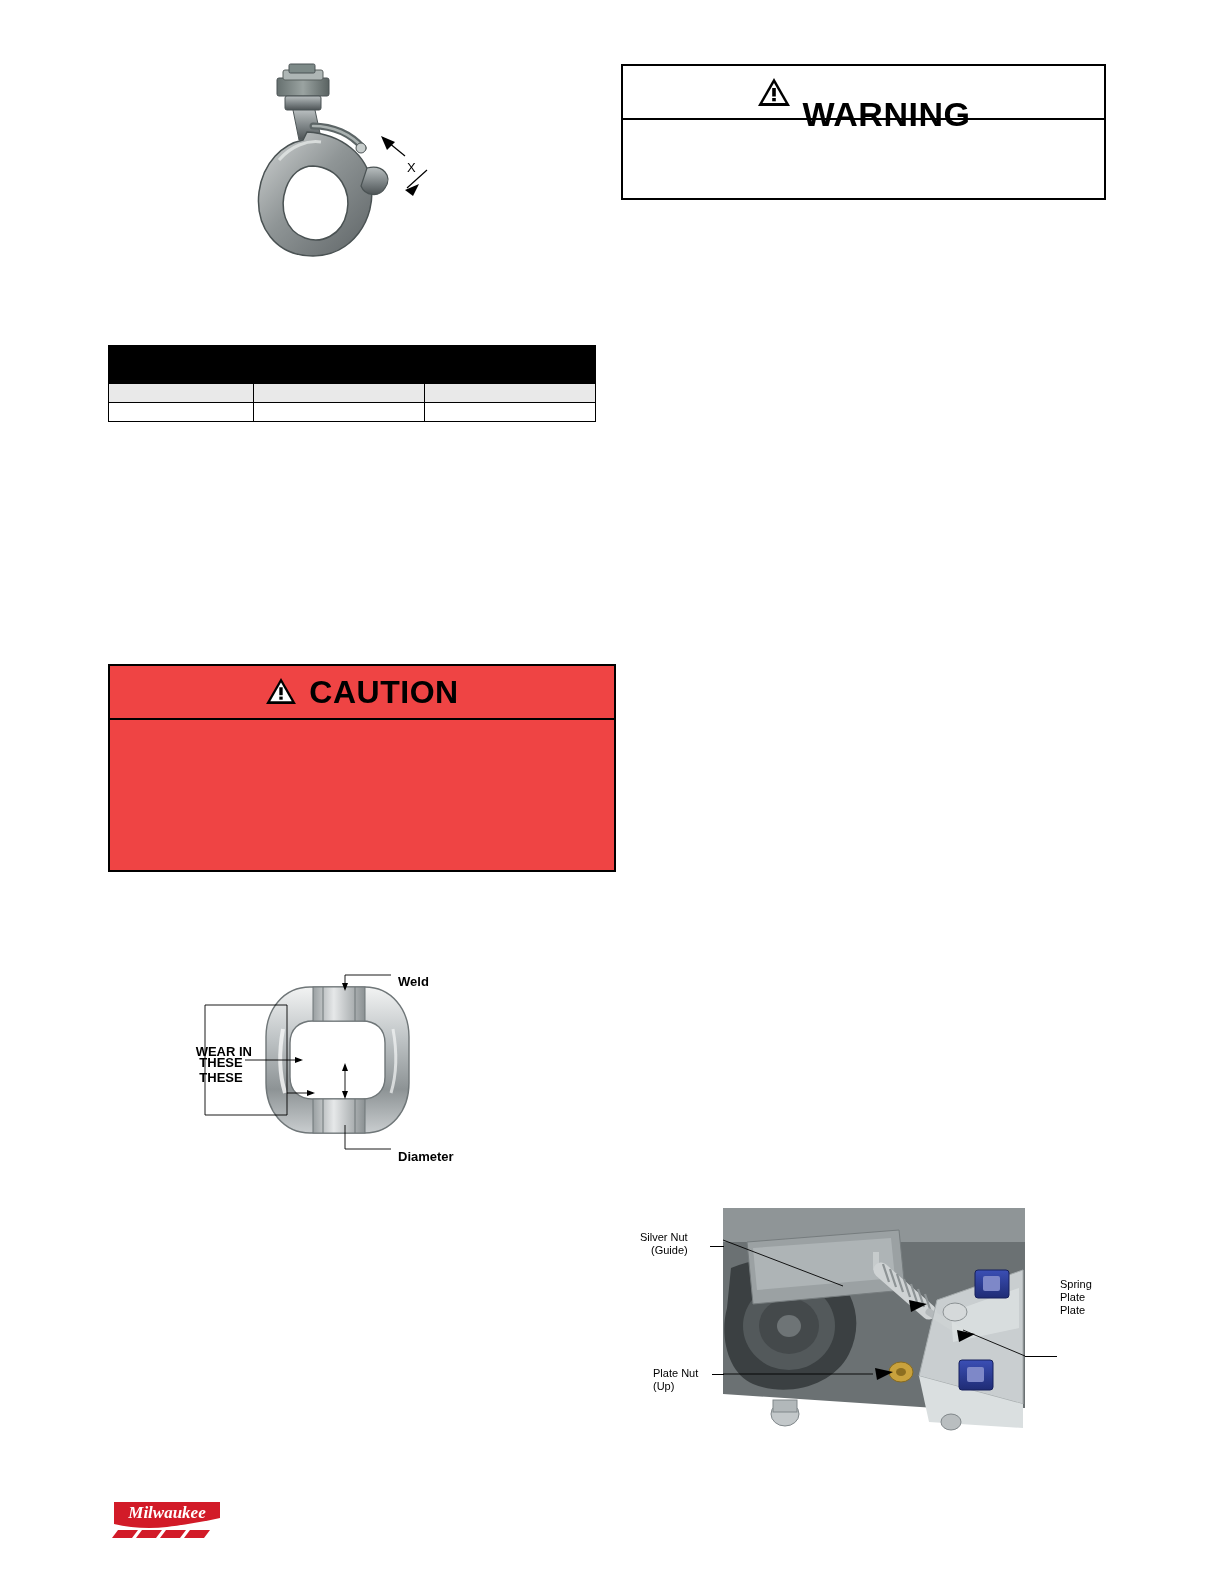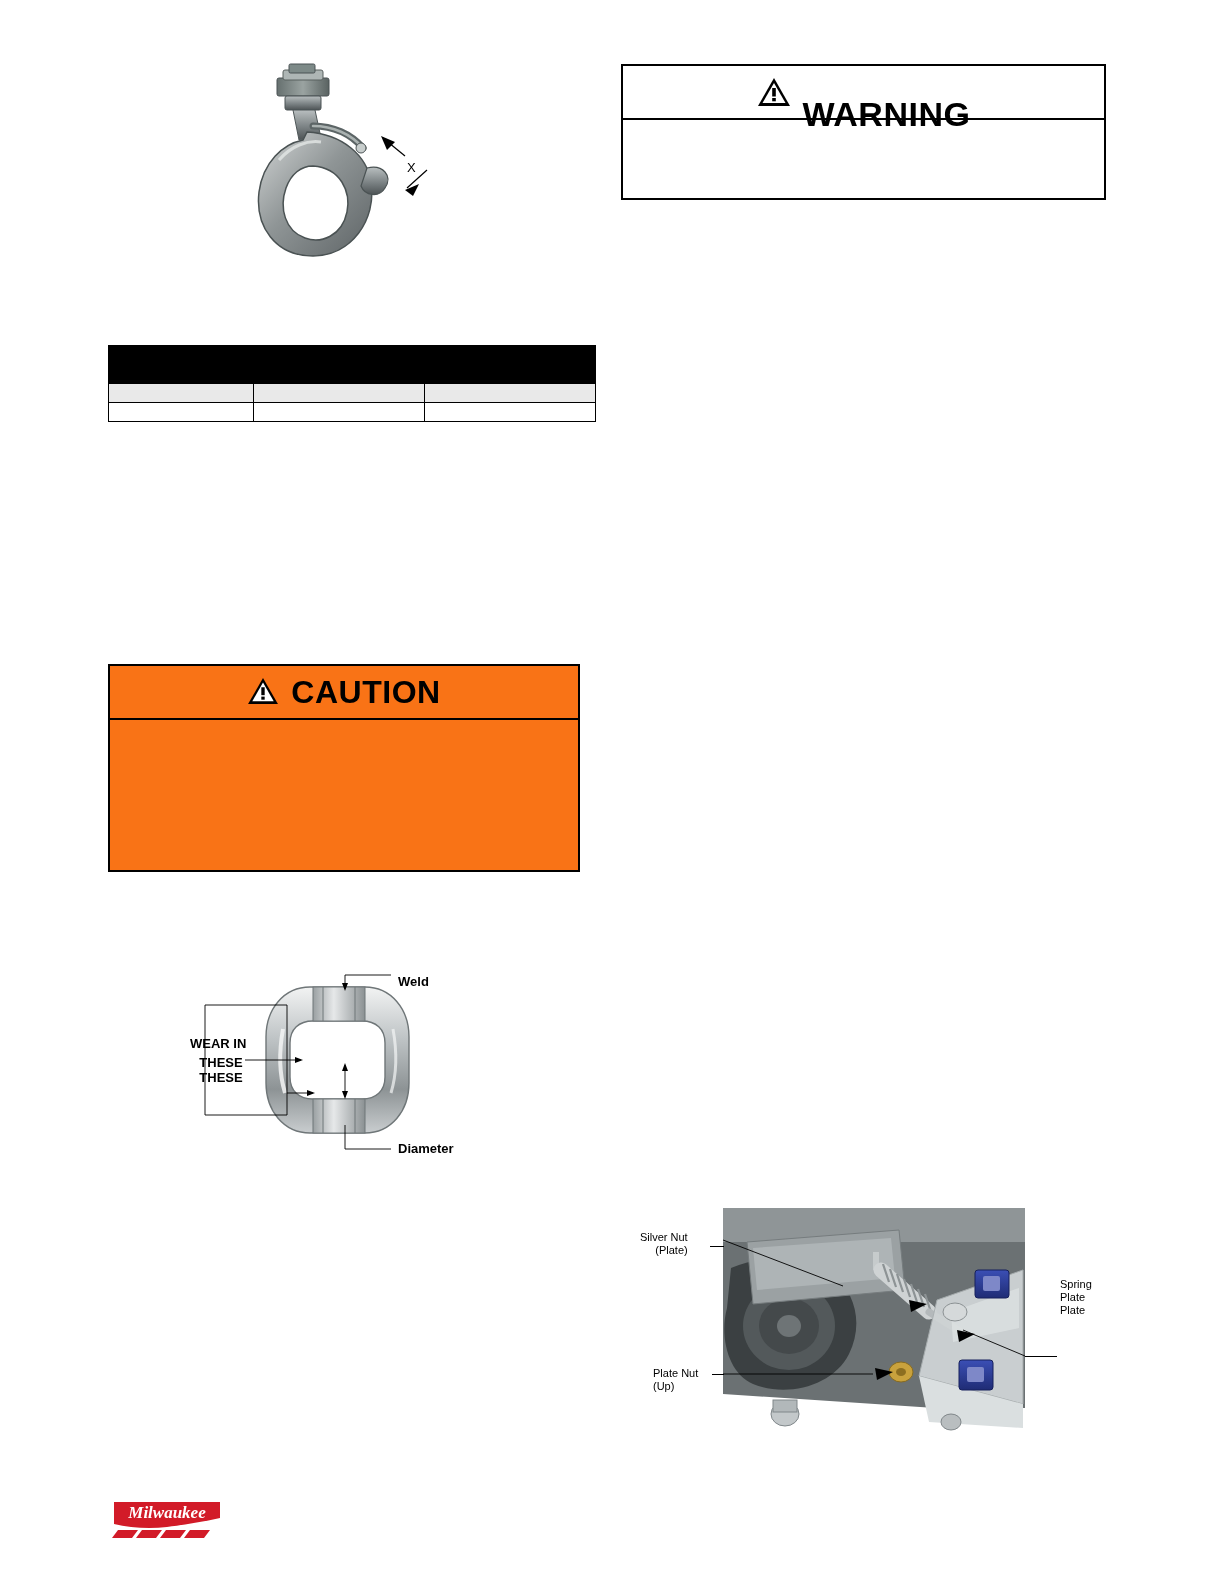--- a/index.html
+++ b/index.html
@@ -88,23 +88,23 @@
     font-size: 13px;
     line-height: 1.35;
     box-sizing: border-box;
   }
 
   
   .caution-box {
     position: absolute;
     left: 108px;
     top: 664px;
-    width: 472px;
+    width: 508px;
     border: 2px solid #000;
-    background: #f97316;
+    background: #ef4444;
     box-sizing: border-box;
   }
   .caution-head {
     height: 52px;
     border-bottom: 2px solid #000;
     display: flex;
     align-items: center;
     justify-content: center;
     gap: 10px;
   }
@@ -354,22 +354,22 @@
     <line x1="10" y1="40" x2="10" y2="150" stroke="#000" stroke-width="0.9"></line>
     <line x1="10" y1="40" x2="92" y2="40" stroke="#000" stroke-width="0.9"></line>
     <line x1="10" y1="150" x2="92" y2="150" stroke="#000" stroke-width="0.9"></line>
     <line x1="92" y1="40" x2="92" y2="150" stroke="#000" stroke-width="0.9"></line>
     <line x1="50" y1="95" x2="106" y2="95" stroke="#000" stroke-width="0.9"></line>
     <polygon points="108,95 100,92 100,98" fill="#000"></polygon>
     <line x1="92" y1="128" x2="118" y2="128" stroke="#000" stroke-width="0.9"></line>
     <polygon points="120,128 112,125 112,131" fill="#000"></polygon>
   </svg>
   <span class="chain-label lbl-weld" style="left:203px; top:10px;">Weld</span>
-  <span class="chain-label" style="left:203px; top:177px;">Diameter</span>
-  <span class="chain-label" style="left:-5px; top:72px; width:62px; text-align:left;">WEAR IN</span>
+  <span class="chain-label" style="left:203px; top:185px;">Diameter</span>
+  <span class="chain-label" style="left:-5px; top:80px; width:62px; text-align:right;">WEAR IN</span>
   <span class="chain-label" style="left:-12px; top:91px; width:76px; text-align:center;">THESE THESE</span>
 </div>
 
 <div class="photo-wrap">
   <svg class="photo-canvas" width="302" height="240" viewBox="0 0 302 240">
     <defs>
       <linearGradient id="pg1" x1="0" y1="0" x2="1" y2="1">
         <stop offset="0%" stop-color="#7e8385"></stop>
         <stop offset="100%" stop-color="#4a4f51"></stop>
       </linearGradient>
@@ -439,21 +439,21 @@
 
   <svg width="302" height="240" viewBox="0 0 302 240" style="position:absolute;left:0;top:0;">
     <line x1="0" y1="32" x2="120" y2="78" stroke="#000" stroke-width="0.9"></line>
     <line x1="0" y1="166" x2="150" y2="166" stroke="#000" stroke-width="0.9"></line>
     <line x1="302" y1="148" x2="240" y2="122" stroke="#000" stroke-width="0.9"></line>
   </svg>
 </div>
 
 <span class="photo-label lbl-silver">
   <span>Silver Nut</span><br>
-  <span>(Plate)</span>
+  <span>(Guide)</span>
 </span>
 <span class="photo-label lbl-gold">
   <span>Plate Nut</span><br>
   <span>(Up)</span>
 </span>
 <span class="photo-label lbl-spring">
   <span>Spring</span><br>
   <span>Plate</span><br>
   <span>Plate</span>
 </span>

